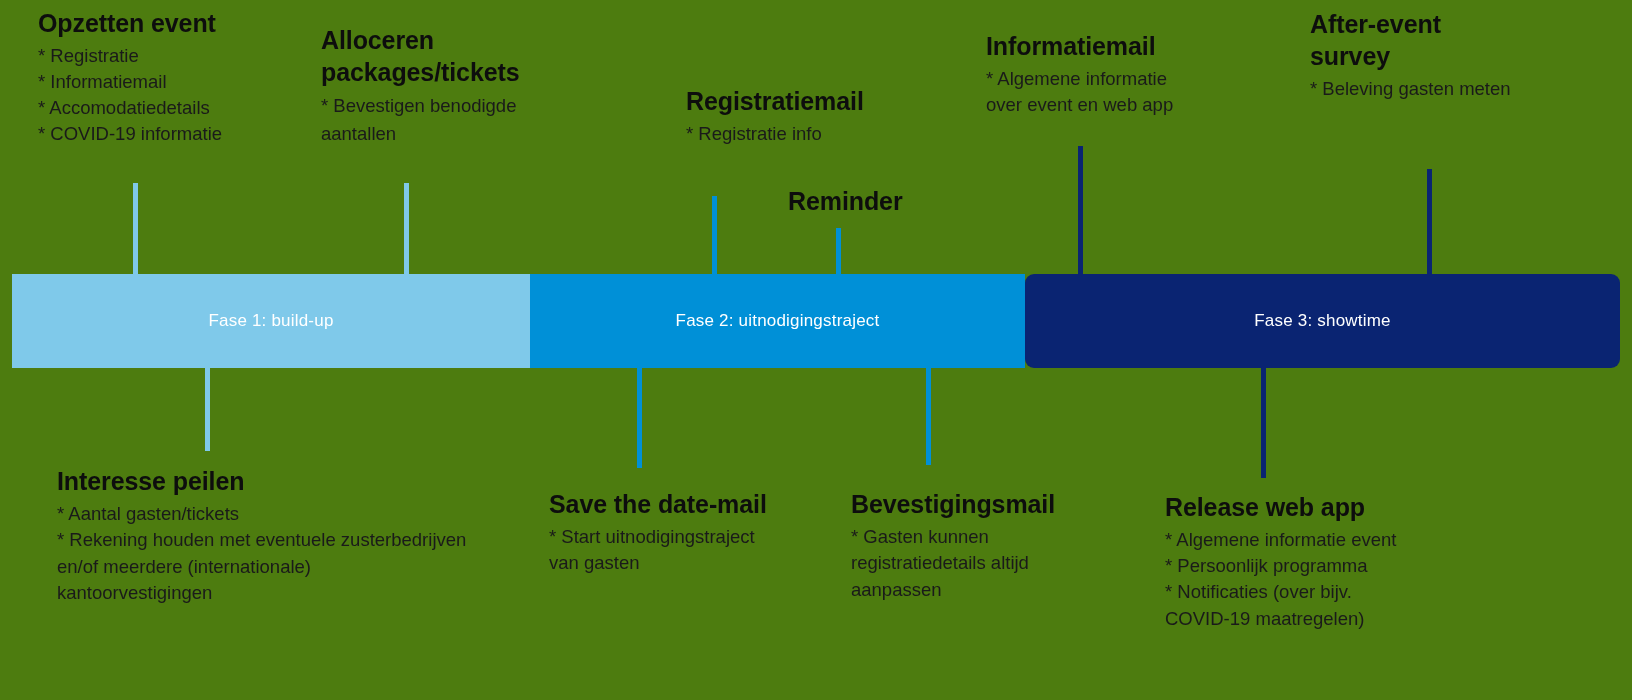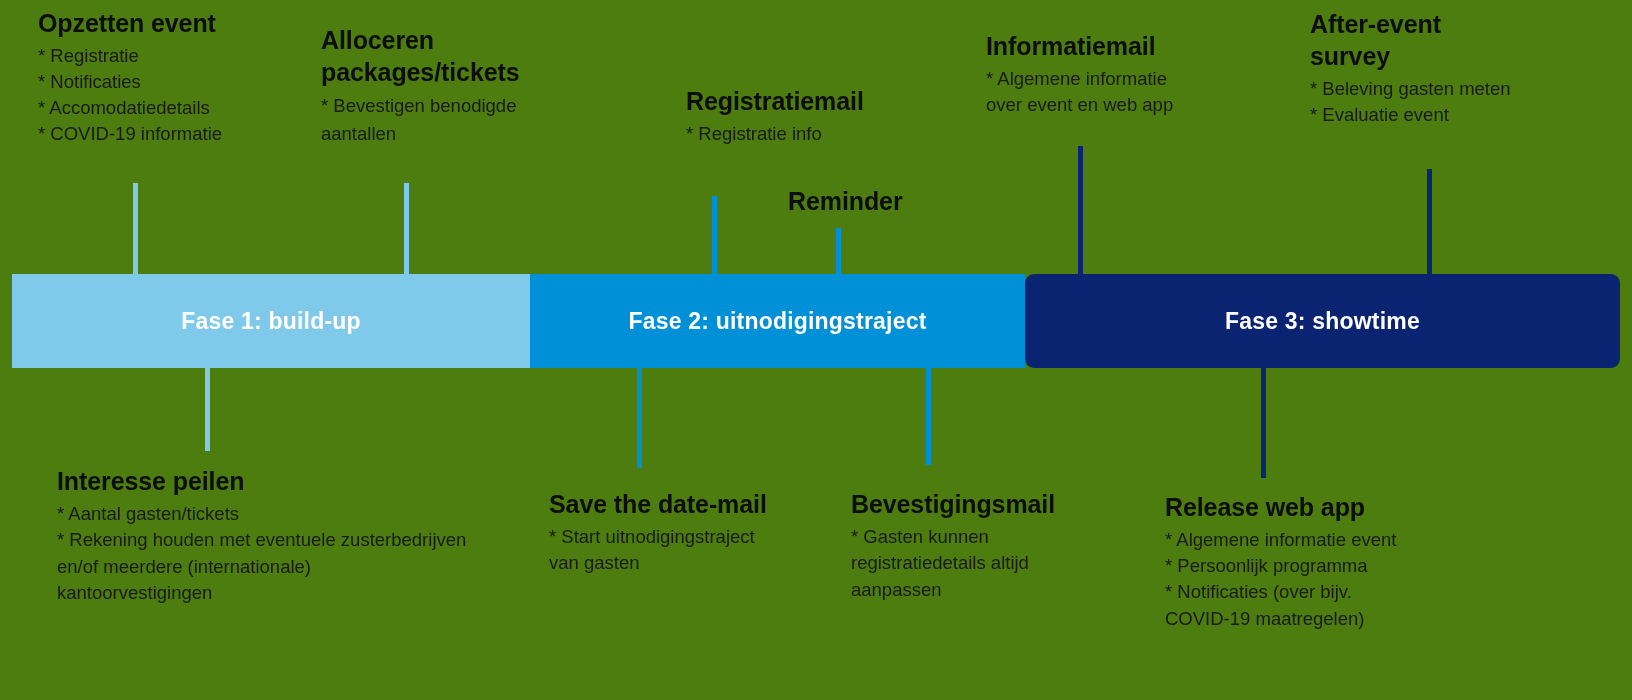--- a/index.html
+++ b/index.html
@@ -28,22 +28,22 @@
     height: 94px;
     display: flex;
   }
   .phase {
     display: flex;
     align-items: center;
     justify-content: center;
   }
   .phase-label {
     color: #ffffff;
-    font-size: 23px;
-    font-weight: bold;
+    font-size: 17px;
+    font-weight: normal;
     letter-spacing: 0.2px;
     white-space: nowrap;
   }
 
   
   .connector {
     position: absolute;
     width: 5px;
   }
 
@@ -73,21 +73,21 @@
 </style>
 </head>
 <body>
 
 <div id="canvas">
 
   <div class="milestone" style="left:38px; top:8px; width:270px;">
     <div class="m-title">Opzetten event</div>
     <ul class="m-list">
       <li>* Registratie</li>
-      <li>* Notificaties</li>
+      <li>* Informatiemail</li>
       <li>* Accomodatiedetails</li>
       <li>* COVID-19 informatie</li>
     </ul>
   </div>
 
   <div class="milestone" style="left:321px; top:8px; width:260px;margin-top:16px;">
     <div class="m-title" style="white-space:pre-line; line-height:1.28;">Alloceren
 packages/tickets</div>
     <ul class="m-list">
       <li style="white-space:pre-line; line-height:1.5;">* Bevestigen benodigde
@@ -112,21 +112,20 @@
       <li style="white-space:pre-line; line-height:1.45;">* Algemene informatie
 over event en web app</li>
     </ul>
   </div>
 
   <div class="milestone" style="left:1310px; top:8px; width:300px;">
     <div class="m-title" style="white-space:pre-line; line-height:1.28;">After-event
 survey</div>
     <ul class="m-list">
       <li>* Beleving gasten meten</li>
-      <li>* Evaluatie event</li>
     </ul>
   </div>
 
   <div class="connector" style="left:133px; top:183px; height:92px; background:#7FC9EA;"></div>
   <div class="connector" style="left:404px; top:183px; height:92px; background:#7FC9EA;"></div>
   <div class="connector" style="left:712px; top:196px; height:79px; background:#0090D7;"></div>
   <div class="connector" style="left:836px; top:228px; height:47px; background:#0090D7;"></div>
   <div class="connector" style="left:1078px; top:146px; height:129px; background:#0A2472;"></div>
   <div class="connector" style="left:1427px; top:169px; height:106px; background:#0A2472;"></div>
 

